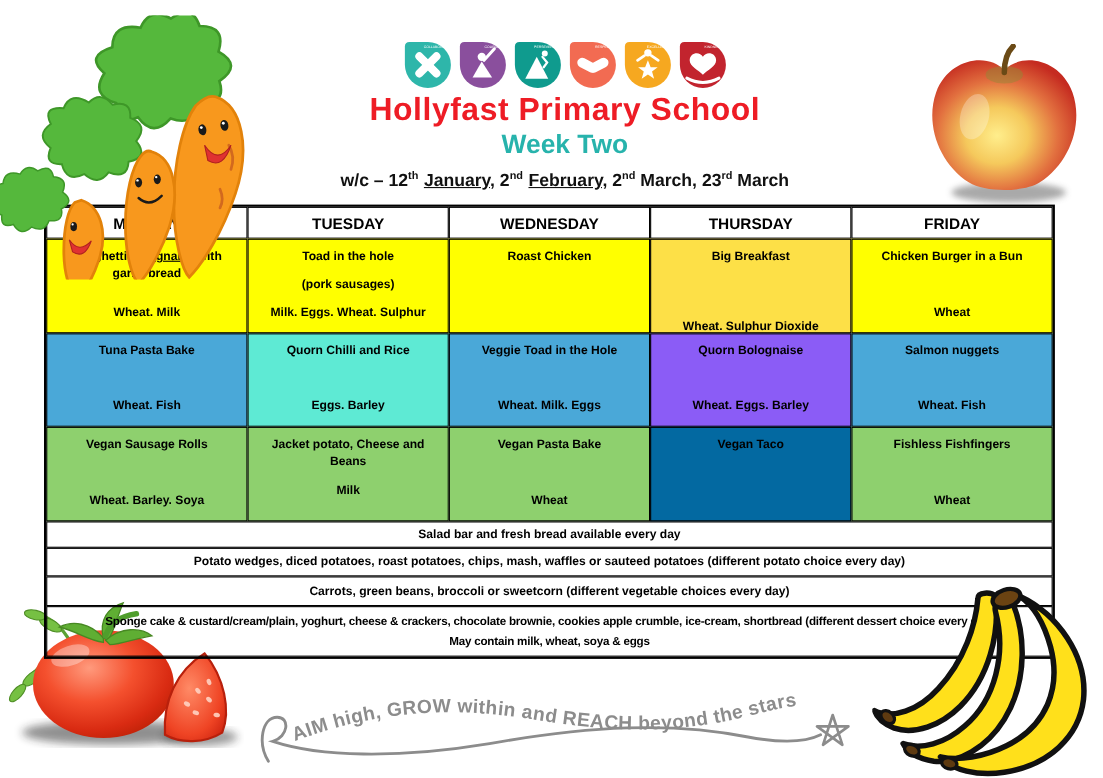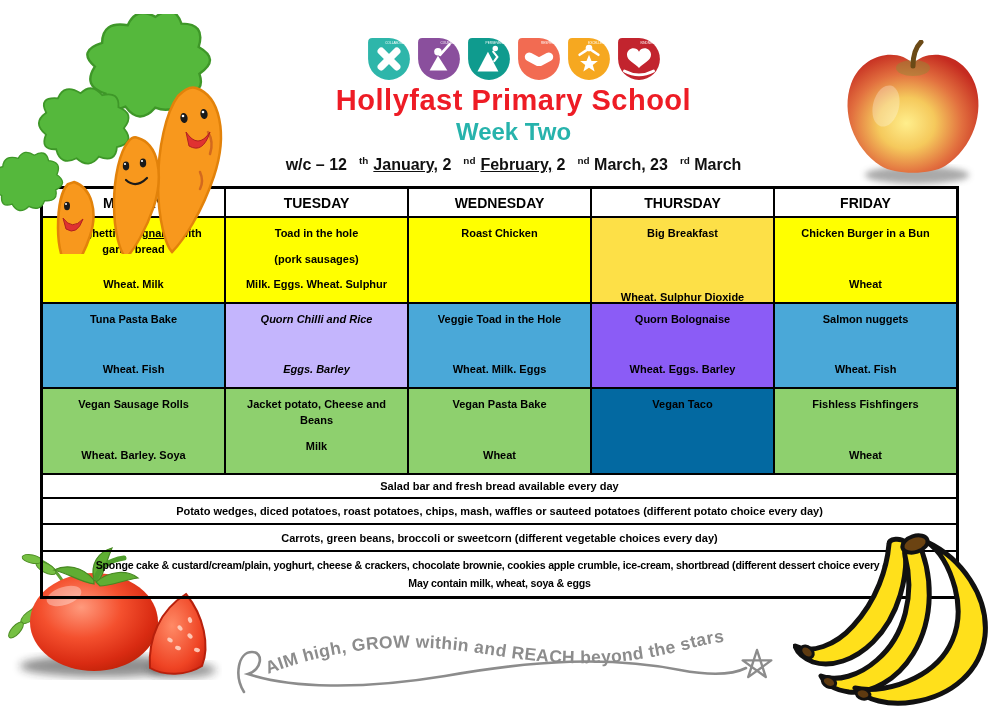--- a/index.html
+++ b/index.html
@@ -8,21 +8,21 @@
 
   
   .values-row{position:absolute;top:36px;left:0;right:0;display:flex;justify-content:center;gap:4px;z-index:3;}
   .value-icon{width:46px;height:46px;}
   .school-title{position:absolute;top:84px;left:0;width:100%;text-align:center;
     font-size:29px;font-weight:bold;letter-spacing:.5px;z-index:3;}
   .week-title{position:absolute;top:118px;left:0;width:100%;text-align:center;
     font-size:24px;font-weight:bold;z-index:3;}
   .date-line{position:absolute;top:155px;left:0;width:100%;text-align:center;
     font-size:16px;font-weight:bold;color:#111;z-index:3;}
-  .date-line sup{font-size:62%;vertical-align:super;margin-left:12px;}
+  .date-line sup{font-size:62%;vertical-align:super;}
   .date-line .u{text-decoration:underline;margin-left:5px;}
 
   
   .menu-table{position:absolute;left:40px;top:186px;width:919px;z-index:2;
     display:grid;grid-template-columns:repeat(5,1fr);
     grid-template-rows:29px 86px 85px 86px 24px 26px 27px 46px;
     border:2px solid #000;box-sizing:border-box;}
   .cell{border:1px solid #000;box-sizing:border-box;overflow:hidden;}
   .day-cell{display:flex;align-items:center;justify-content:center;
     font-size:14px;font-weight:bold;color:#000;background:transparent;}
@@ -132,21 +132,21 @@
     </div>
     <div class="cell meal-cell" style="background: rgb(255, 255, 0);">
       <div class="meal-name">Chicken Burger in a Bun</div>
       <div class="meal-allergens">Wheat</div>
     </div>
 
     <div class="cell meal-cell" style="background: rgb(74, 168, 216);">
       <div class="meal-name">Tuna Pasta Bake</div>
       <div class="meal-allergens">Wheat. Fish</div>
     </div>
-    <div class="cell meal-cell" style="background: #c4b5fd; font-style: italic;">
+    <div class="cell meal-cell" style="background: #5eead4;">
       <div class="meal-name">Quorn Chilli and Rice</div>
       <div class="meal-allergens">Eggs. Barley</div>
     </div>
     <div class="cell meal-cell" style="background: rgb(74, 168, 216);">
       <div class="meal-name">Veggie Toad in the Hole</div>
       <div class="meal-allergens">Wheat. Milk. Eggs</div>
     </div>
     <div class="cell meal-cell" style="background: #8b5cf6;">
       <div class="meal-name">Quorn Bolognaise</div>
       <div class="meal-allergens">Wheat. Eggs. Barley</div>

